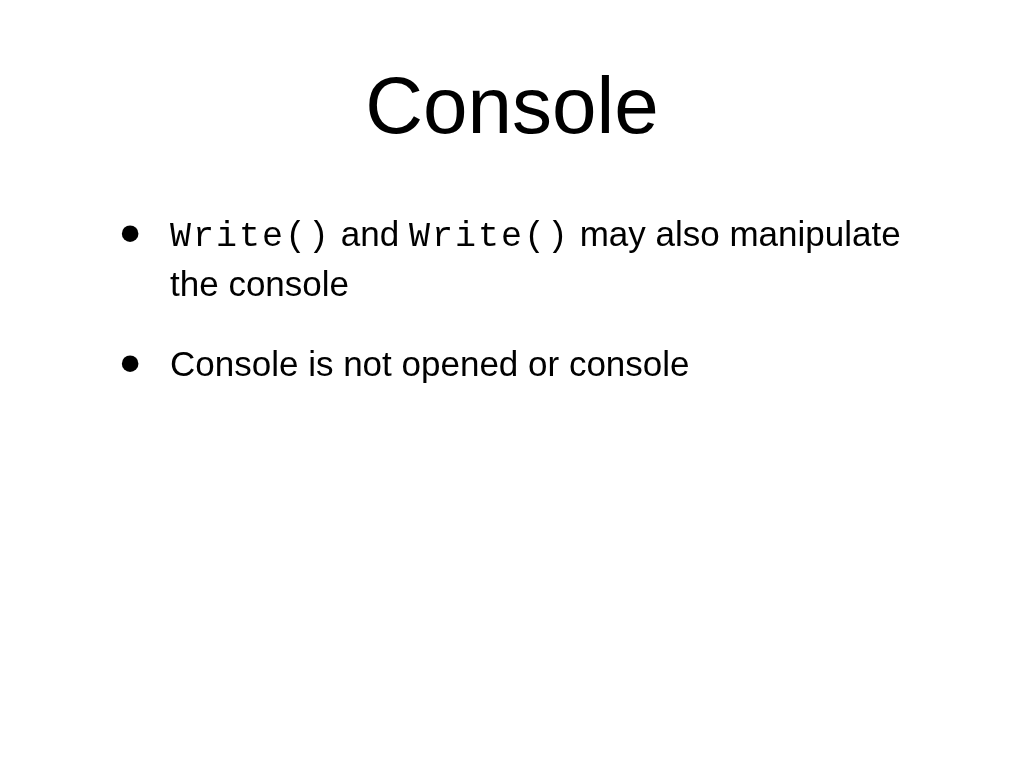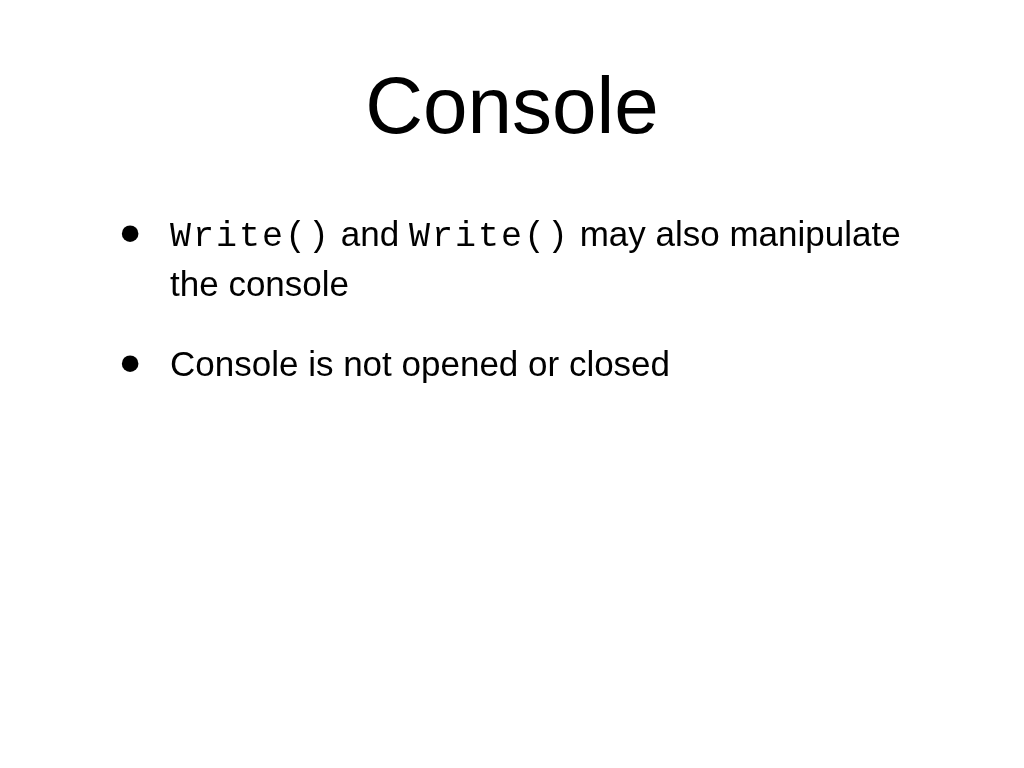--- a/index.html
+++ b/index.html
@@ -51,15 +51,15 @@
       letter-spacing: 2px;
     }
   </style>
 </head>
 <body>
 
 <div class="slide">
   <h1 class="title">Console</h1>
   <ul class="bullet-list">
     <li class="bullet-item"><span class="mono">Write()</span><span> and </span><span class="mono">Write()</span><span> may also manipulate the console</span></li>
-    <li class="bullet-item"><span>Console is not opened or closed</span></li>
+    <li class="bullet-item"><span>Console is not opened or console</span></li>
   </ul>
 </div>
 
 </body></html>

